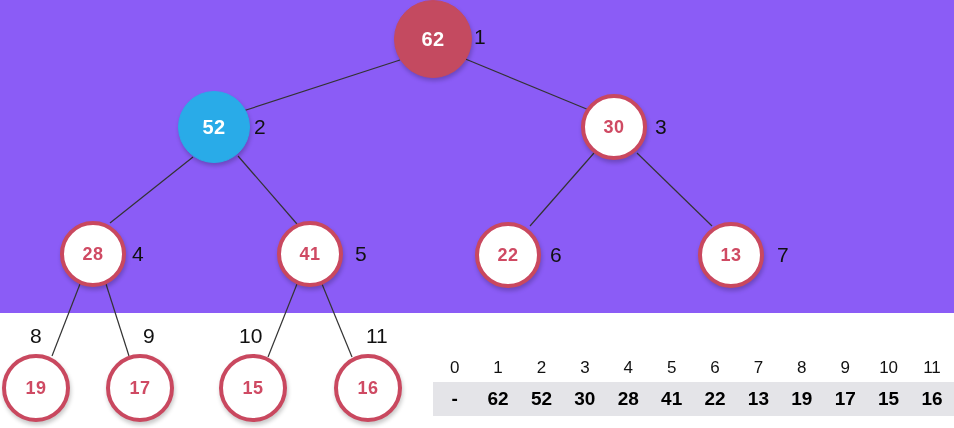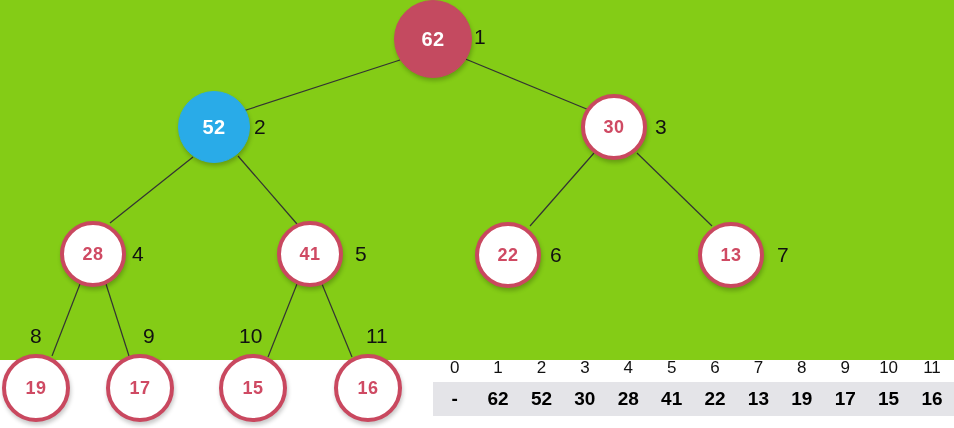--- a/index.html
+++ b/index.html
@@ -11,22 +11,22 @@
   body {
     font-family: "Liberation Sans", sans-serif;
     width: 954px;
     height: 428px;
     position: relative;
     overflow: hidden;
   }
   #stage {
     position: relative;
     width: 954px;
-    height: 360px;
-    background: #84cc16;
+    height: 313px;
+    background: #8b5cf6;
   }
   
   #edges {
     position: absolute;
     left: 0;
     top: 0;
     width: 954px;
     height: 428px;
     pointer-events: none;
   }

